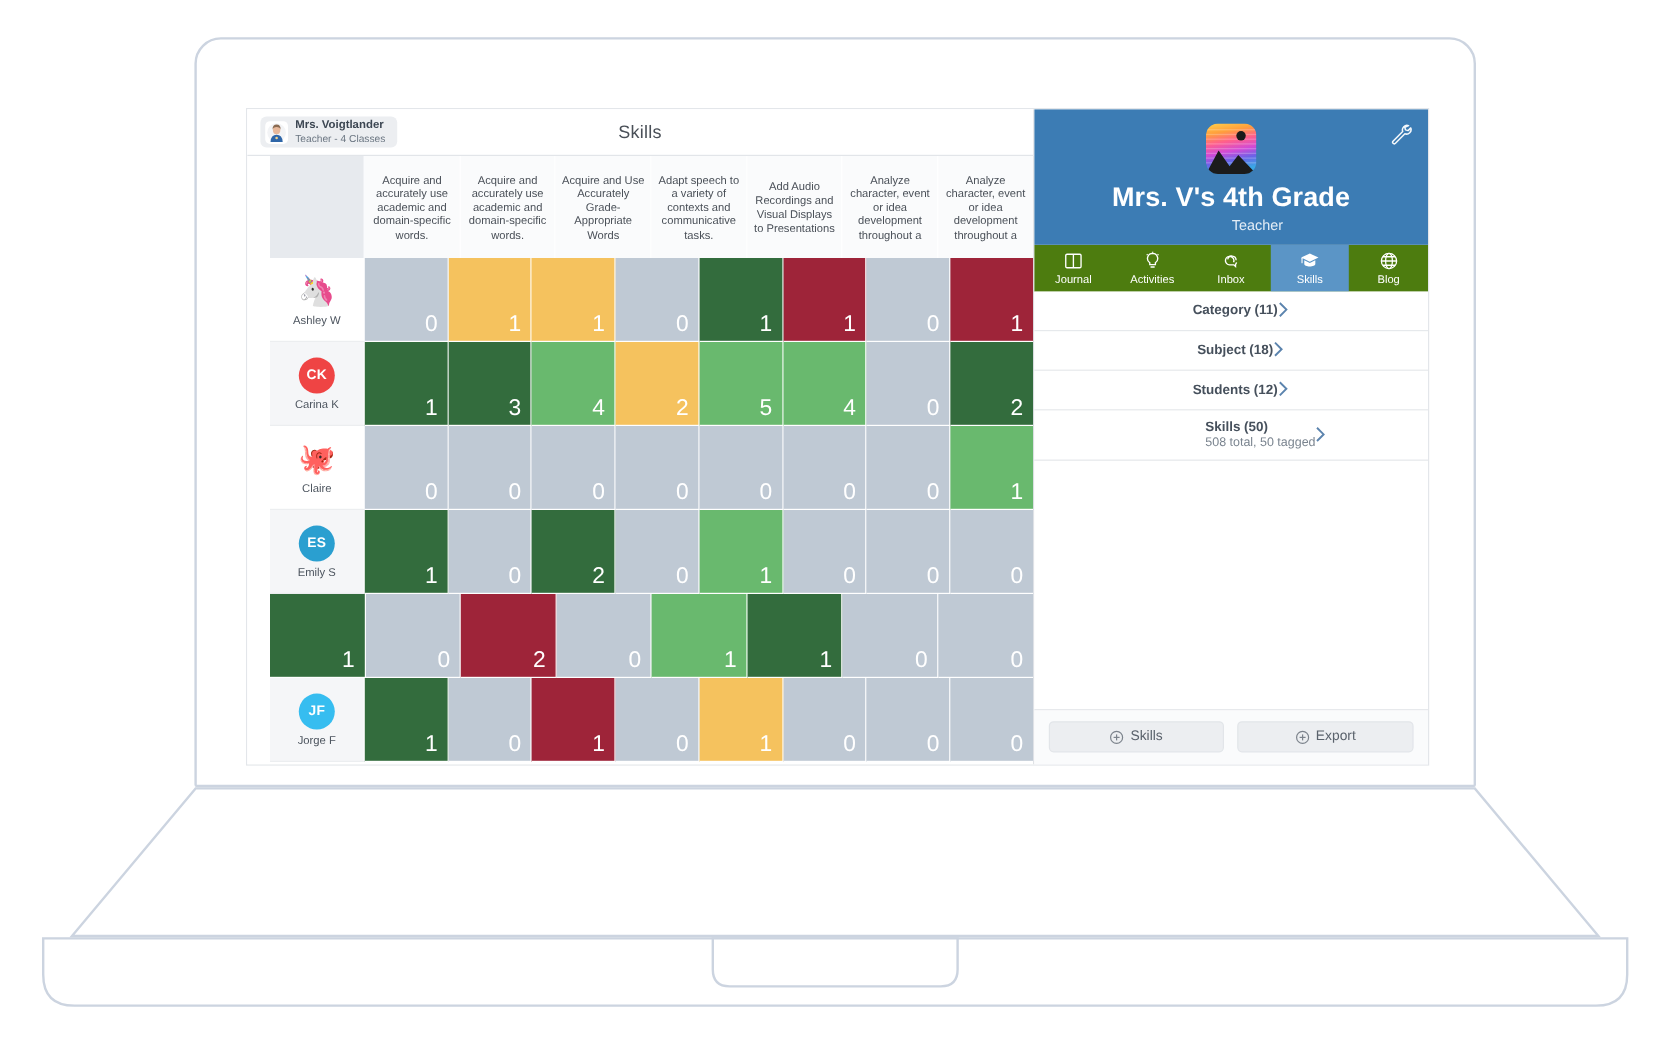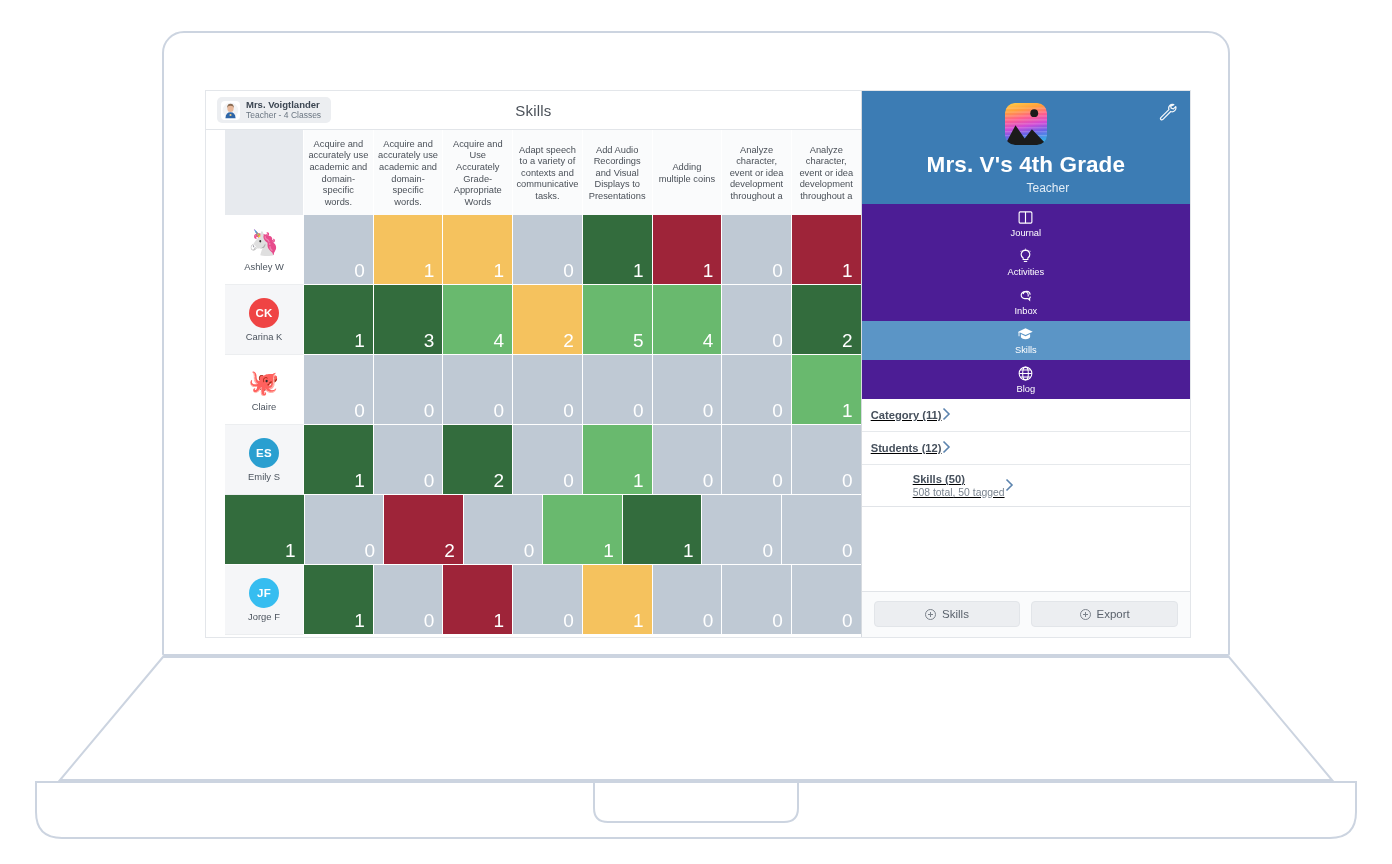--- a/index.html
+++ b/index.html
@@ -136,36 +136,35 @@
     position:absolute; right:13px; top:10px;
     width:20px; height:20px; opacity:.95;
   }
   .logo {
     width:42px; height:42px; border-radius:10px;
     margin:0 auto 7px; overflow:hidden; display:block;
   }
   .hero-title { color:#fff; font-size:22.5px; font-weight:bold; letter-spacing:.1px; }
   .hero-sub { color:#e3edf6; font-size:12px; margin-top:3px;padding-left:44px; }
 
-  .tabs { display:flex; background:#4c1d95;flex-direction:column; }
+  .tabs { display:flex; background:#4d7c0f; }
   .tab {
     flex:1 1 0; padding:5px 0 5px;
     display:flex; flex-direction:column; align-items:center; gap:2px;
     color:#ffffff; font-size:9.3px;
   }
   .tab.active { background:#5b95c6; }
   .tab svg { display:block; }
 
   .side-list { background:#fff; border-bottom:1px solid #e1e4e8; }
   .s-item {
     border-bottom:1px solid #e6e9ec;
-    padding:8px 14px 8px 9px;
-    display:flex; align-items:center; justify-content:flex-start;
+    padding:8px 14px 8px 30px;
+    display:flex; align-items:center; justify-content:center;
     min-height:30px;
-    text-decoration:underline;
   }
   .s-item:last-child { border-bottom:none;margin-left:42px; }
   .s-lbl { font-size:11.2px; font-weight:bold; color:#46505c; }
   .s-sub { font-size:10.4px; color:#7a848f; margin-top:2px; }
   .chev { color:#5c84ae; font-size:14px; line-height:1; }
 
   .side-spacer { flex:1; background:#fff; border-bottom:1px solid #e1e4e8;}
   .side-foot {
     padding:9px 12px 10px; display:flex; gap:11px;
     background:#fafbfc;
@@ -231,23 +230,20 @@
               <span>Acquire and accurately use academic and domain-specific words.</span>
             </div>
             <div class="m-head">
               <span>Acquire and Use Accurately Grade-Appropriate Words</span>
             </div>
             <div class="m-head">
               <span>Adapt speech to a variety of contexts and communicative tasks.</span>
             </div>
             <div class="m-head">
               <span>Add Audio Recordings and Visual Displays to Presentations</span>
-            </div>
-            <div class="m-head">
-              <span>Adding multiple coins</span>
             </div>
             <div class="m-head">
               <span>Analyze character, event or idea development throughout a</span>
             </div>
             <div class="m-head">
               <span>Analyze character, event or idea development throughout a</span>
             </div>
           </div>
         <div id="body-rows">
             <div class="m-row">
@@ -526,20 +522,28 @@
           <div class="s-item">
             <div>
               <div class="s-lbl">Category (11)</div>
             </div>
             <span class="chev"><svg width="9" height="14" viewBox="0 0 9 14" fill="none" stroke="#5c84ae" stroke-width="1.6">
                 <path d="M1.5 1.5 L7 7 L1.5 12.5"></path>
               </svg></span>
           </div>
           <div class="s-item">
             <div>
+              <div class="s-lbl">Subject (18)</div>
+            </div>
+            <span class="chev"><svg width="9" height="14" viewBox="0 0 9 14" fill="none" stroke="#5c84ae" stroke-width="1.6">
+                <path d="M1.5 1.5 L7 7 L1.5 12.5"></path>
+              </svg></span>
+          </div>
+          <div class="s-item">
+            <div>
               <div class="s-lbl">Students (12)</div>
             </div>
             <span class="chev"><svg width="9" height="14" viewBox="0 0 9 14" fill="none" stroke="#5c84ae" stroke-width="1.6">
                 <path d="M1.5 1.5 L7 7 L1.5 12.5"></path>
               </svg></span>
           </div>
           <div class="s-item">
             <div>
               <div class="s-lbl">Skills (50)</div>
               <div class="s-sub">508 total, 50 tagged</div>

